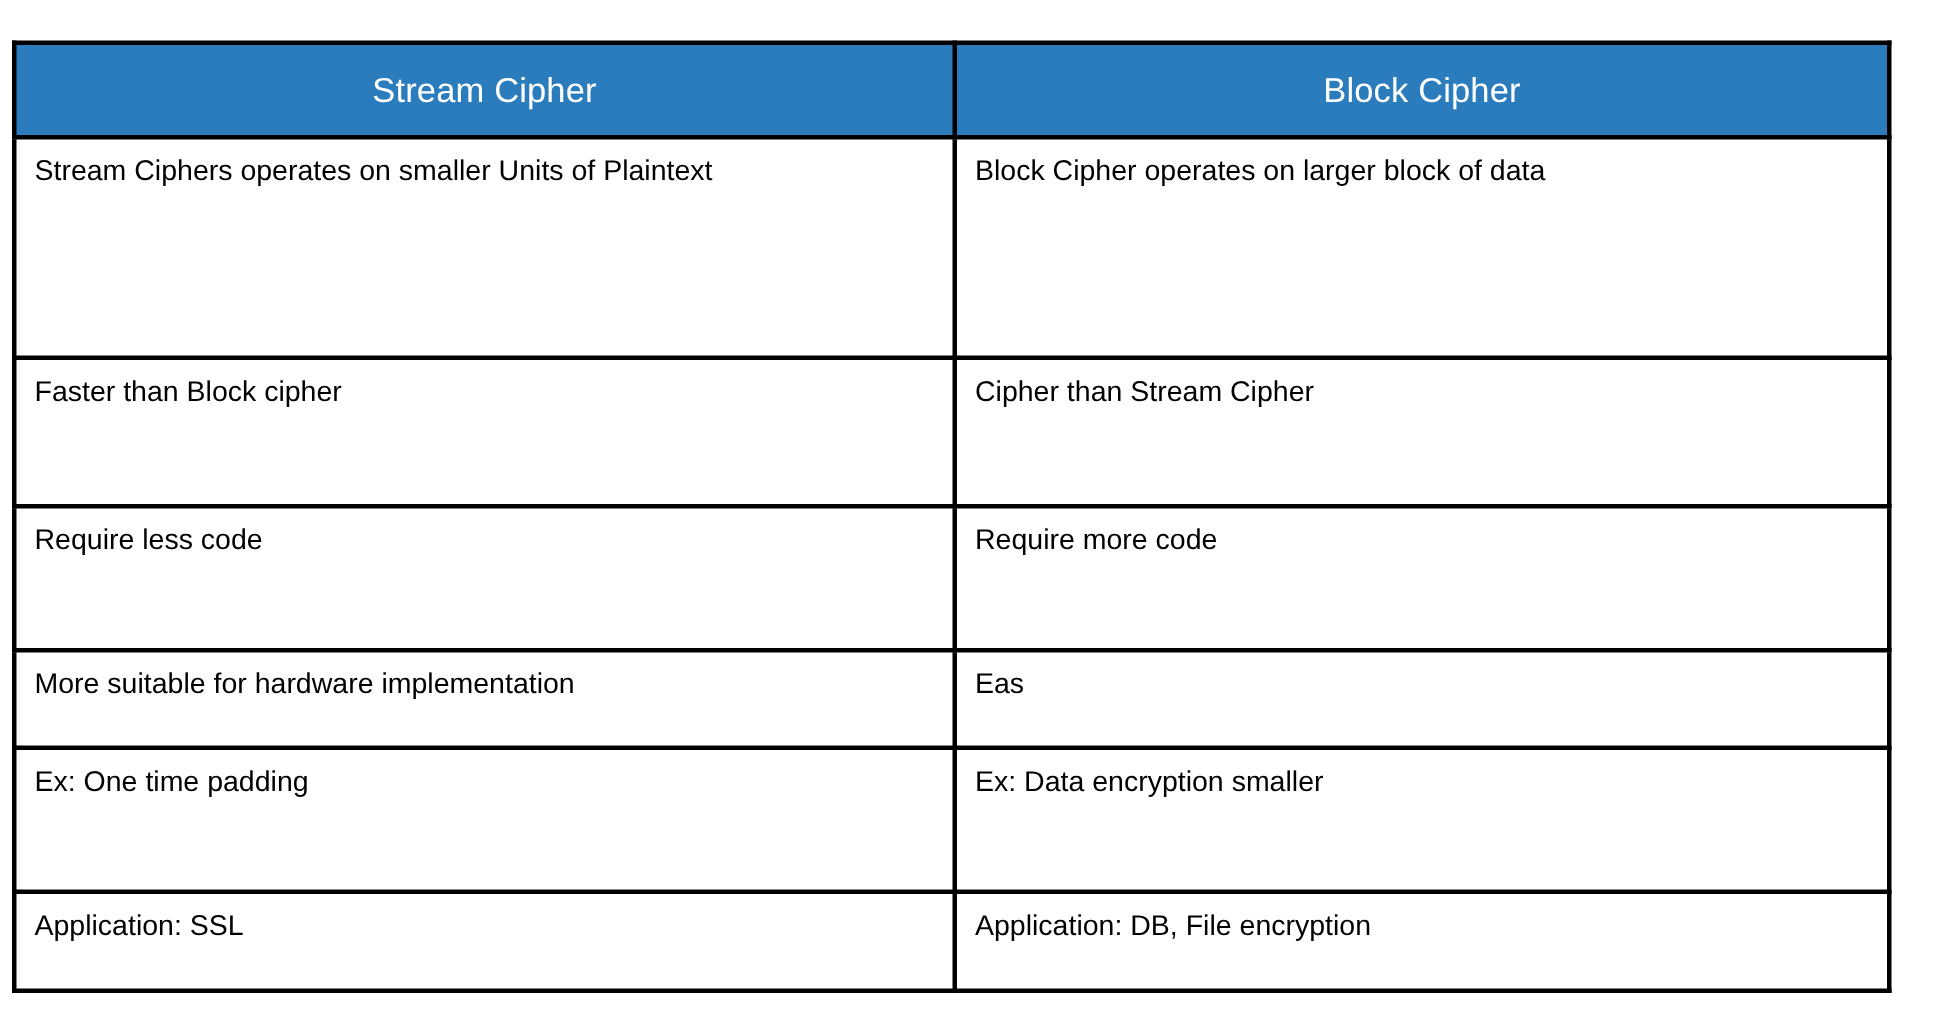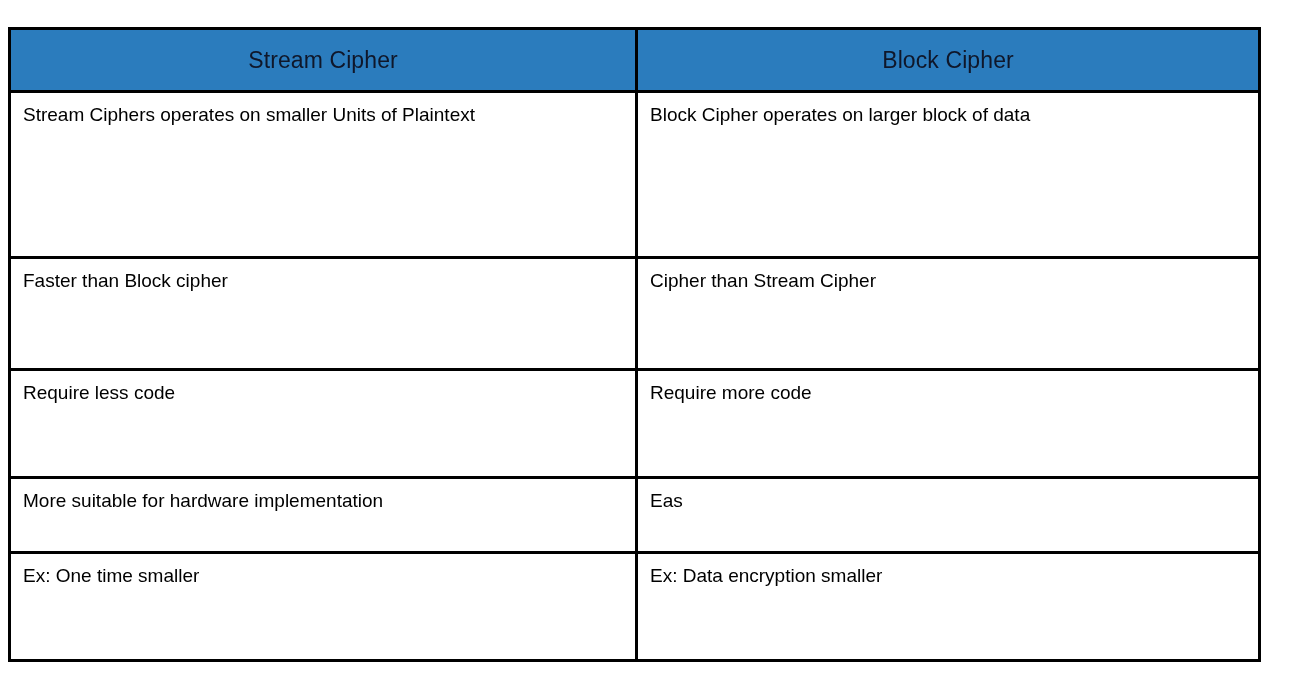--- a/index.html
+++ b/index.html
@@ -34,21 +34,21 @@
 
   table.cmp th,
   table.cmp td {
     border: 3px solid #000000;
     vertical-align: top;
     box-sizing: border-box;
   }
 
   table.cmp thead th {
     background: #2B7CBD;
-    color: #0f172a;
+    color: #ffffff;
     vertical-align: middle;
     font-size: 23px;
     font-weight: 400;
     height: 63px;
     padding: 0 10px;
     letter-spacing: 0.1px;
   }
 
   table.cmp tbody td {
     background: #ffffff;
@@ -121,22 +121,30 @@
         <td>
           <span class="cell-text">More suitable for hardware implementation</span>
         </td>
         <td>
           <span class="cell-text">Eas</span>
         </td>
       </tr>
 
       <tr class="row-h-67">
         <td>
-          <span class="cell-text">Ex: One time smaller</span>
+          <span class="cell-text">Ex: One time padding</span>
         </td>
         <td>
           <span class="cell-text">Ex: Data encryption smaller</span>
         </td>
       </tr>
 
+      <tr class="row-h-65">
+        <td>
+          <span class="cell-text">Application: SSL</span>
+        </td>
+        <td>
+          <span class="cell-text">Application: DB, File encryption</span>
+        </td>
+      </tr>
     </tbody>
   </table>
 </div>
 
 </body></html>

